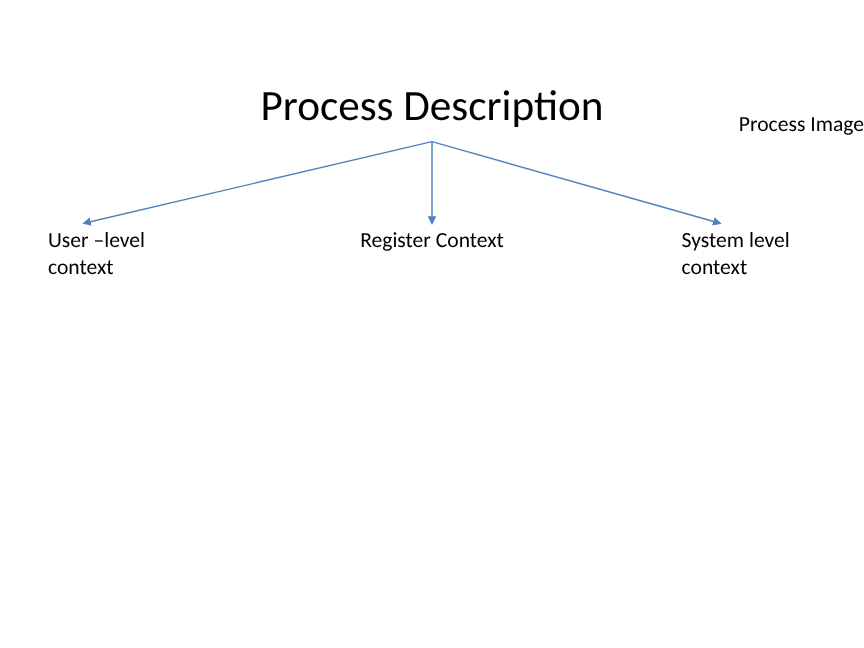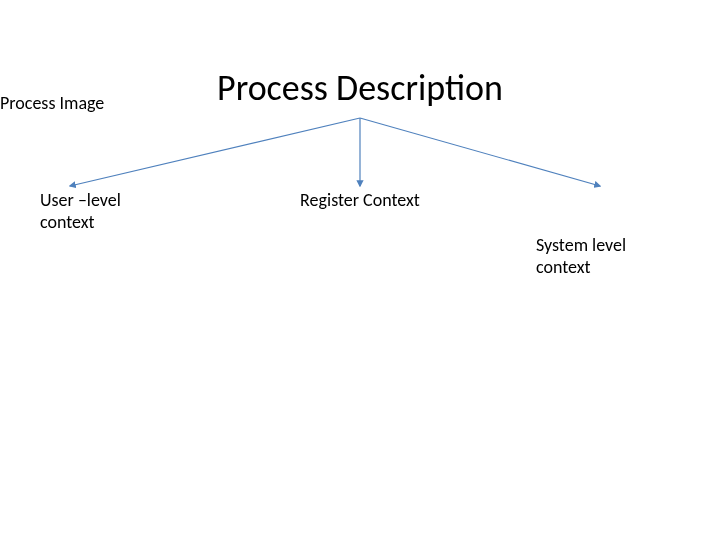--- a/index.html
+++ b/index.html
@@ -1,23 +1,23 @@
 <!DOCTYPE html>
 <html><head>
 <meta charset="utf-8">
 <style>
   * { margin: 0; padding: 0; box-sizing: border-box; }
   html, body { width: 720px; height: 540px; background: #ffffff; font-family: "Calibri", "Segoe UI", Arial, sans-serif; color: #000; }
   .slide { position: relative; width: 720px; height: 540px; }
   .title { position: absolute; top: 18px; left: 0; width: 720px; text-align: center; font-size: 36px; font-weight: 400; margin-top: 48px; }
-  .subtitle { position: absolute; top: 92px; left: 0; width: 720px; text-align: left; font-size: 18px; font-weight: 400; }
+  .subtitle { position: absolute; top: 92px; left: 0; width: 720px; text-align: right; font-size: 18px; font-weight: 400; }
   .leaf { position: absolute; font-size: 18px; line-height: 1.2; }
   .leaf.left { top: 190px; left: 40px; width: 120px; }
   .leaf.center { top: 190px; left: 0; width: 720px; text-align: center; }
-  .leaf.right { top: 190px; left: 536px; width: 130px; margin-top: 45px; }
+  .leaf.right { top: 190px; left: 568px; width: 130px; }
   svg.connectors { position: absolute; top: 0; left: 0; width: 720px; height: 540px; pointer-events: none; }
 </style>
 </head>
 <body>
 
 <div class="slide">
   <div class="title">Process Description</div>
   <div class="subtitle">Process Image</div>
 
   <svg class="connectors" viewBox="0 0 720 540">

